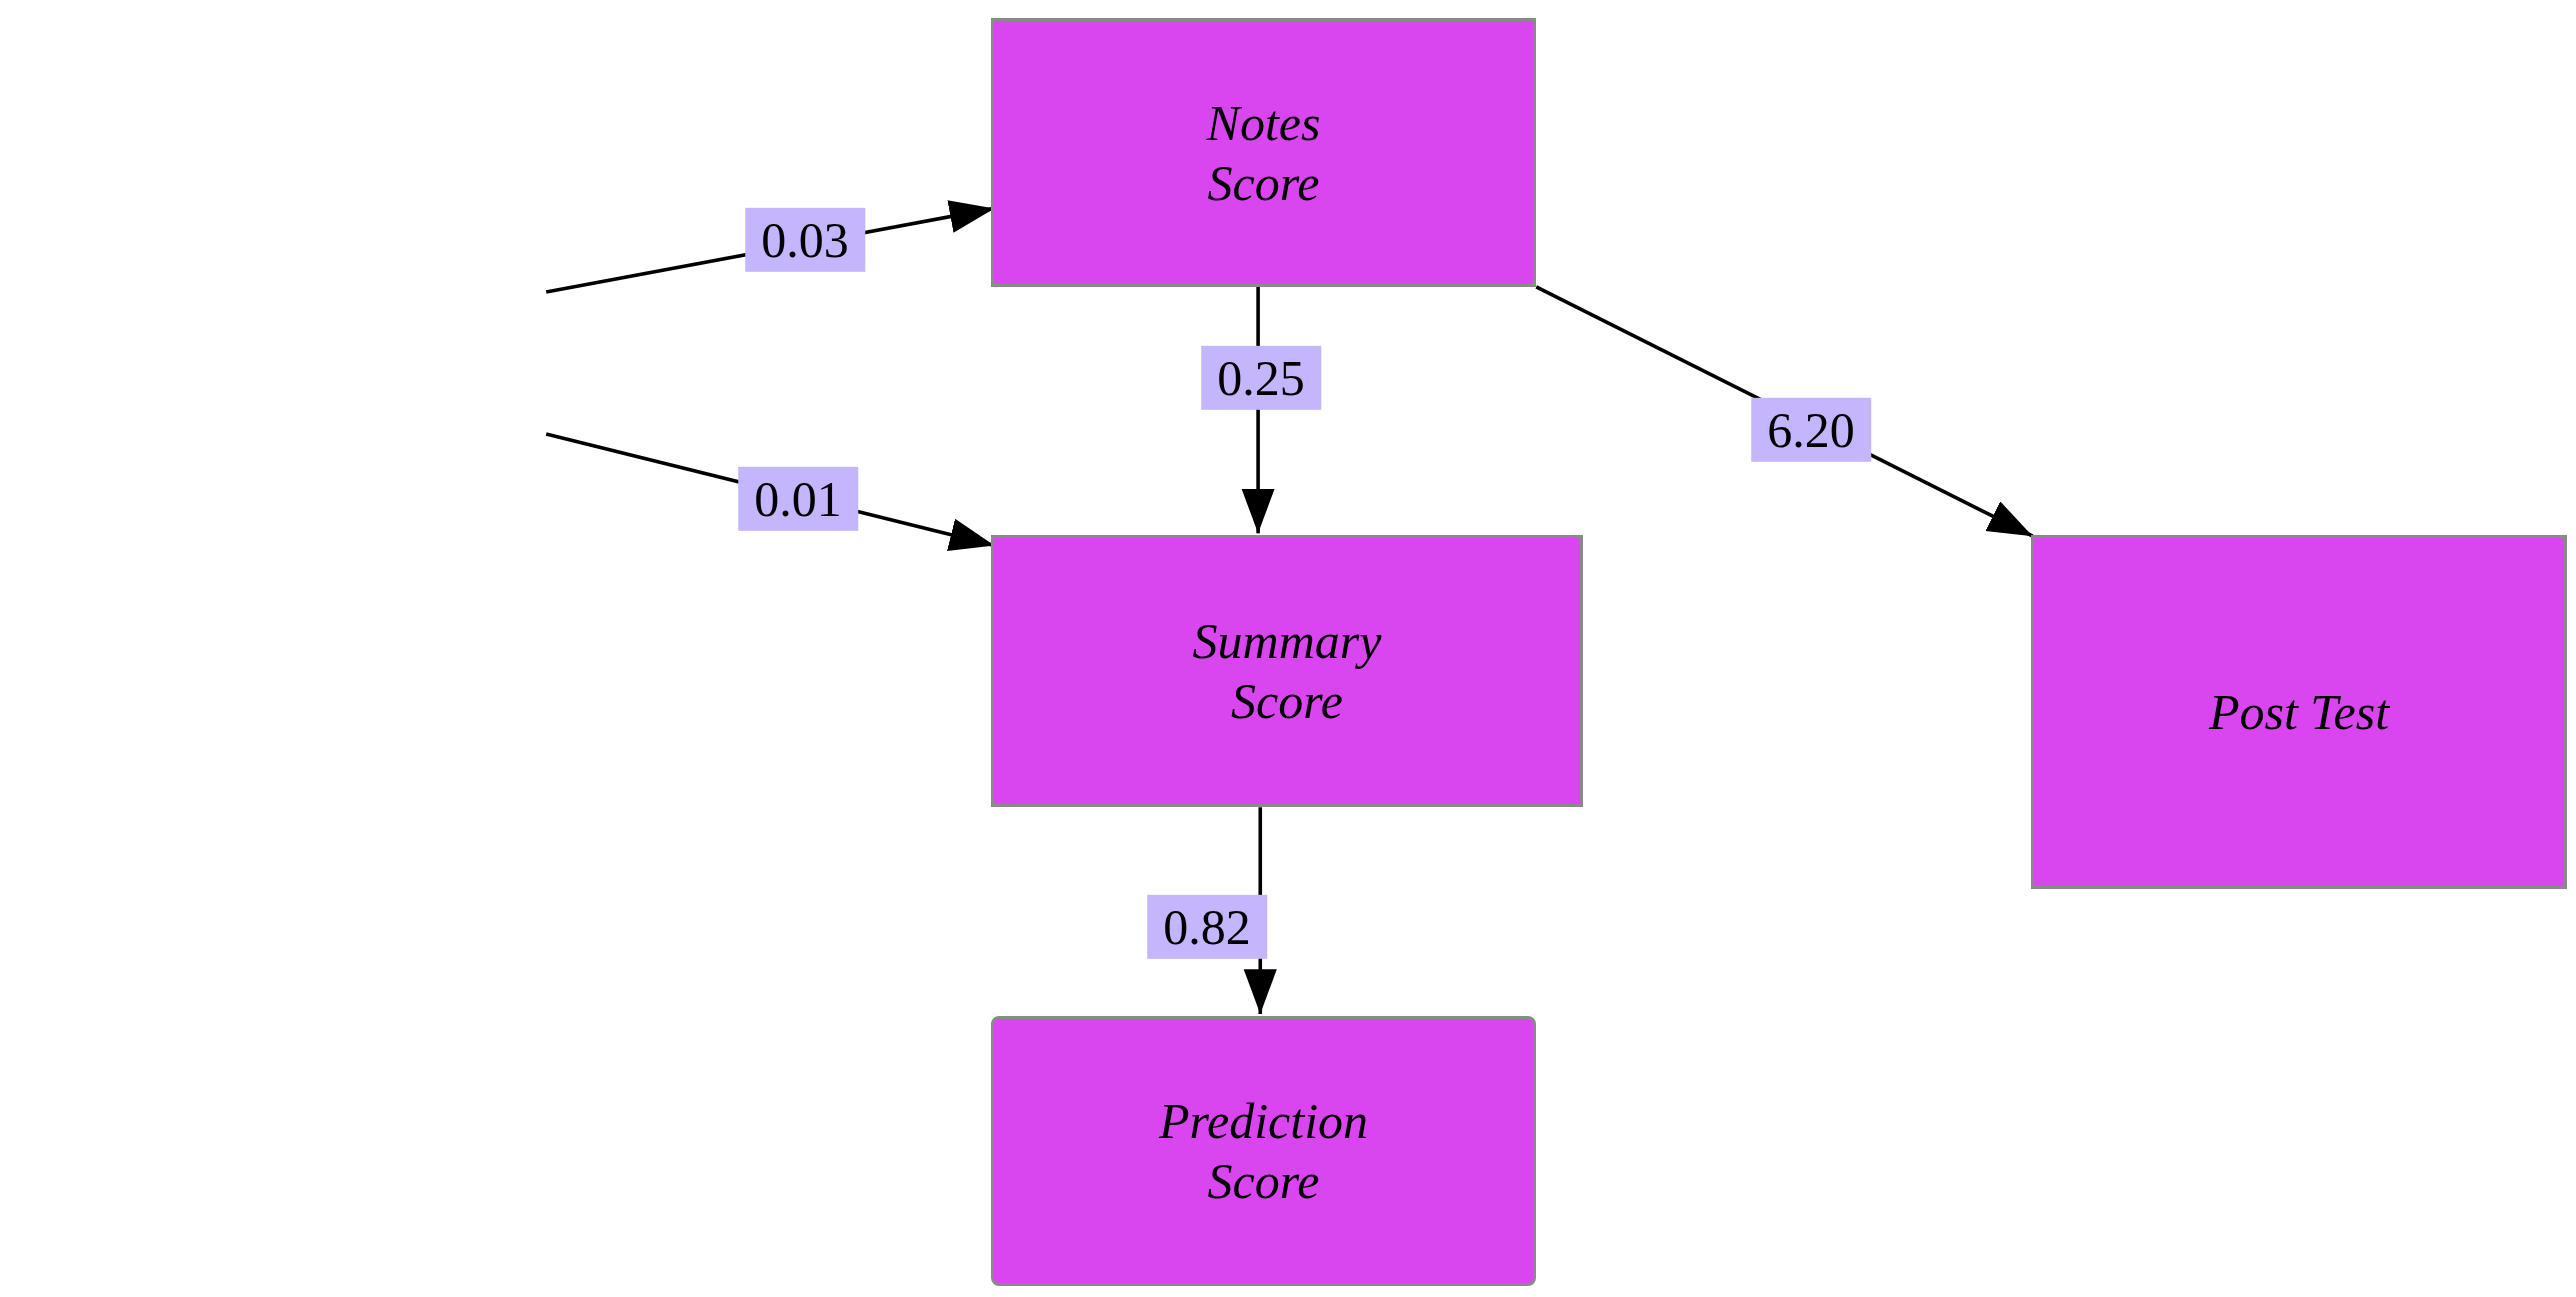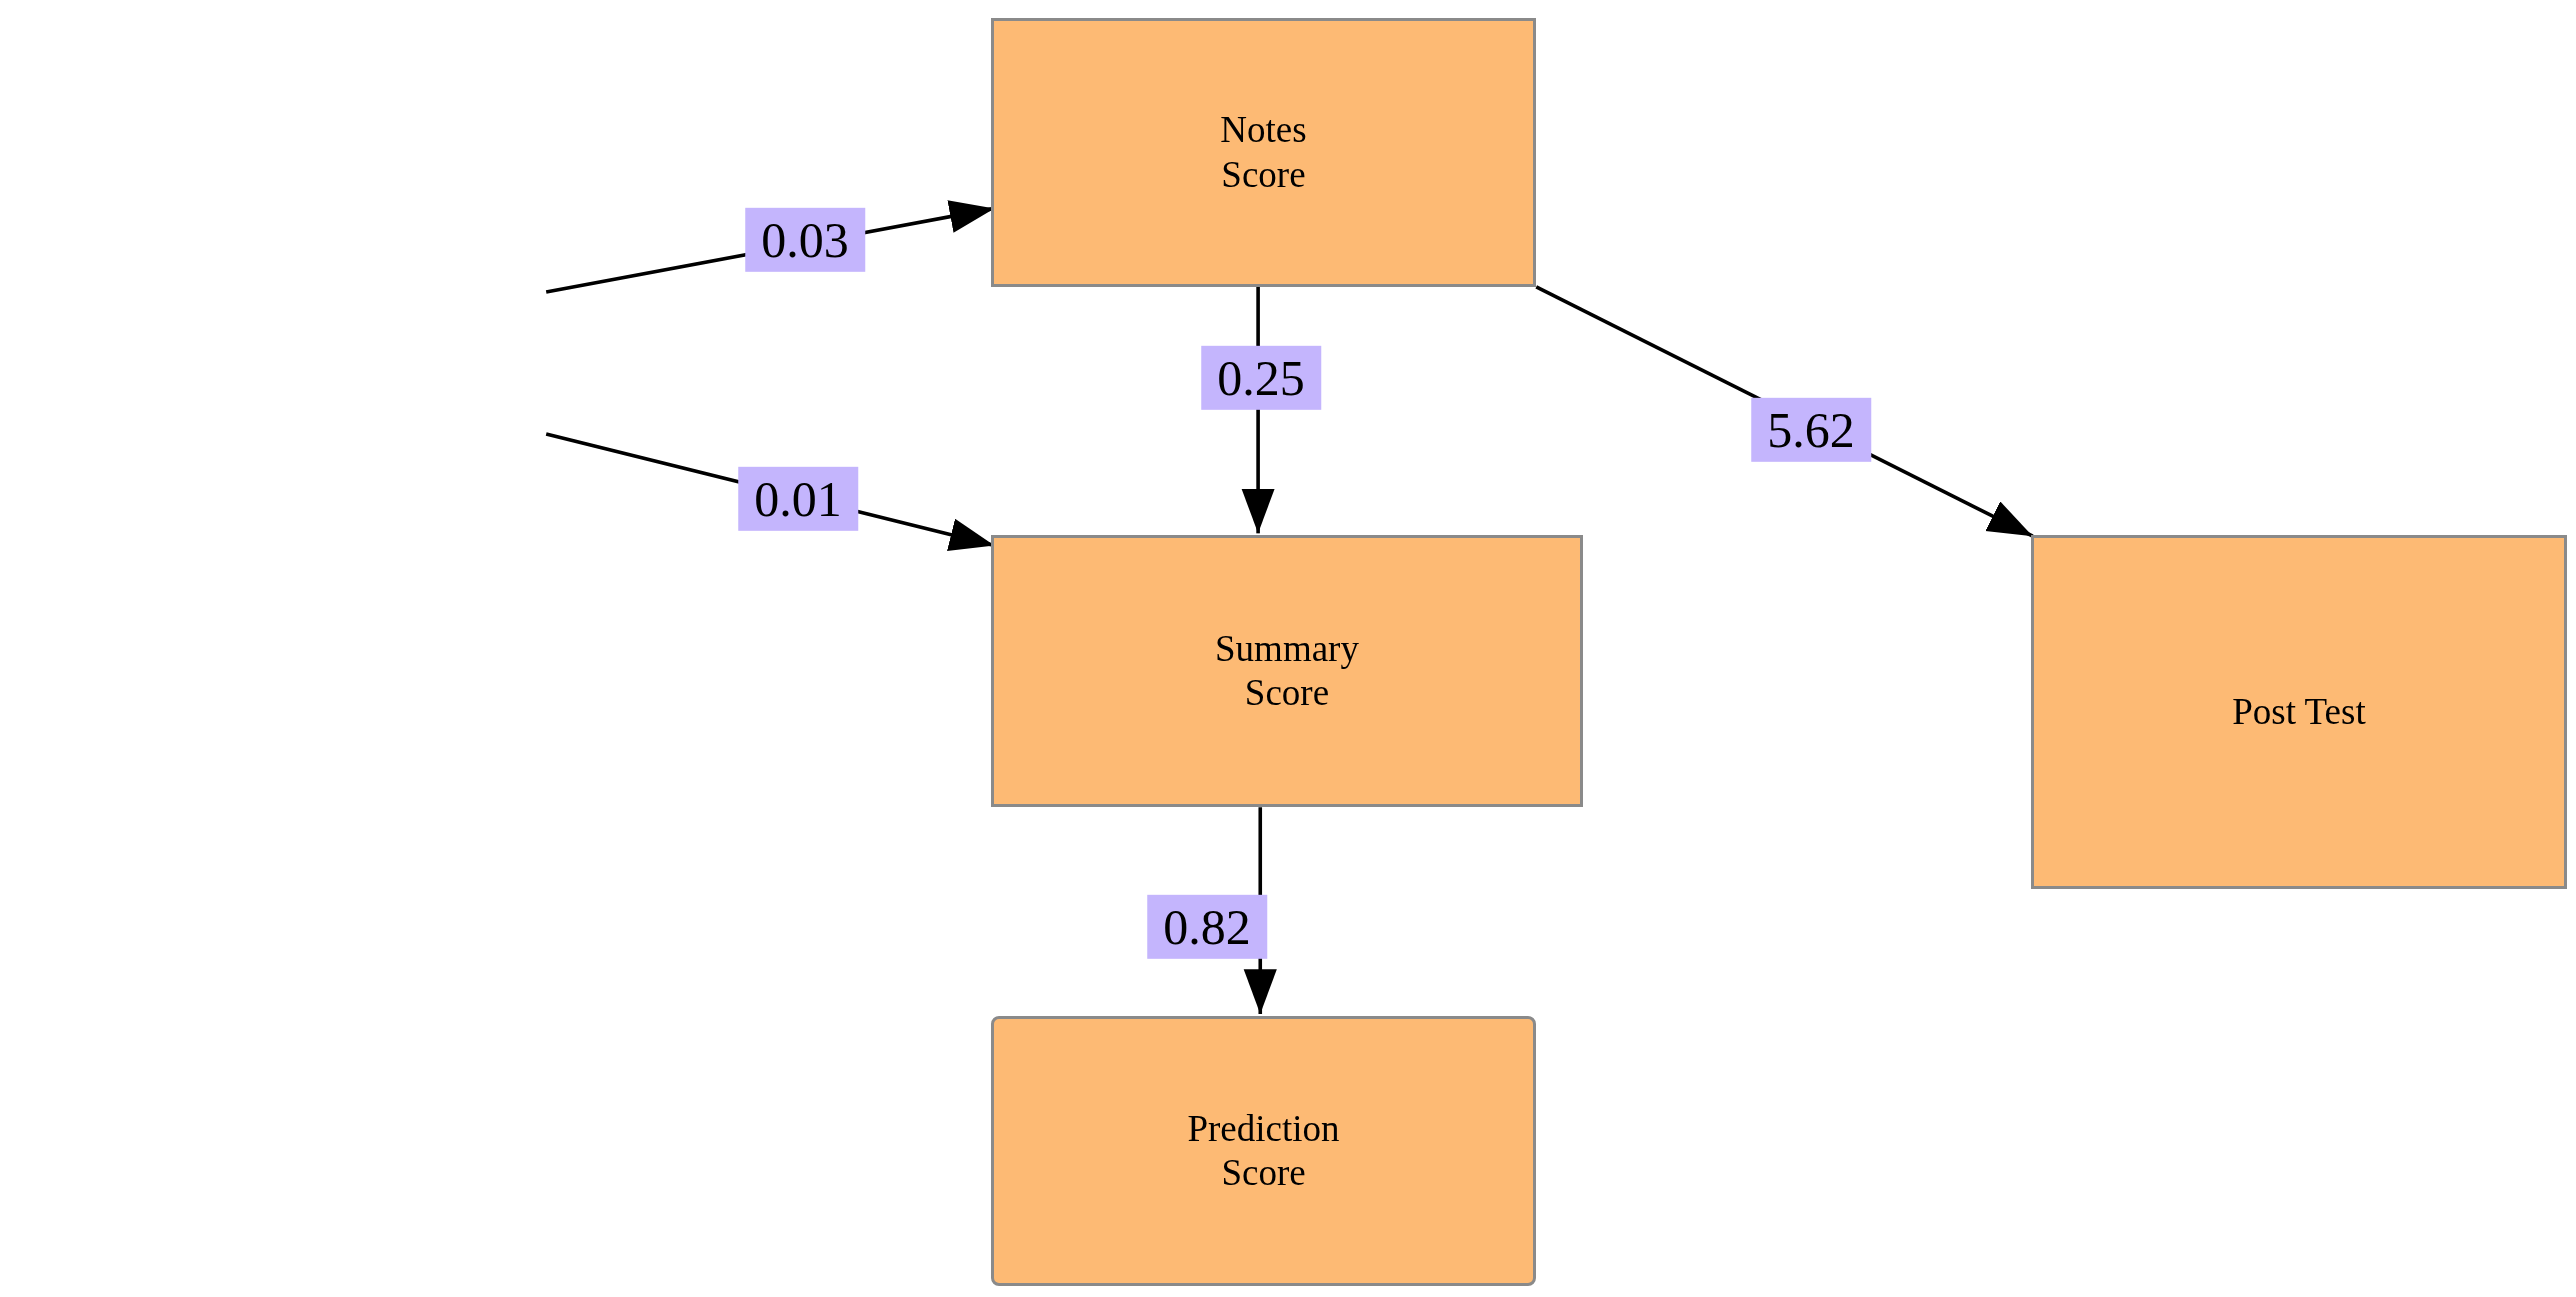--- a/index.html
+++ b/index.html
@@ -20,28 +20,29 @@
     position: absolute;
     left: 0;
     top: 0;
     width: 2576px;
     height: 1298px;
   }
   .node {
     position: absolute;
     box-sizing: border-box;
     border: 3.6px solid #8a8a8a;
-    background: #fdba74;
+    background: #d946ef;
     display: flex;
     align-items: center;
     justify-content: center;
     text-align: center;
-    font-size: 37px;
+    font-size: 50px;
     line-height: 1.2;
     white-space: pre-line;
+    font-style: italic;
   }
   .node-scientist   { left: 10px;   top: 210px;  width: 536px; height: 268px; }
   .node-notes       { left: 991px; top: 18px;   width: 545px; height: 269px; }
   .node-summary     { left: 991px; top: 535px;  width: 592px; height: 272px; }
   .node-prediction  { left: 991px; top: 1016px; width: 545px; height: 270px; border-radius: 8px; }
   .node-posttest    { left: 2031px; top: 535px;  width: 536px; height: 354px; }
   .edge-label {
     position: absolute;
     transform: translate(-50%, -50%);
     background: #c4b5fd;
@@ -93,18 +94,18 @@
   <div class="node node-posttest">
     <span>Post Test</span>
   </div>
 
   <div class="edge-label label-003">0.03</div>
 
   <div class="edge-label label-001">0.01</div>
 
   <div class="edge-label label-021">0.25</div>
 
-  <div class="edge-label label-468">5.62</div>
+  <div class="edge-label label-468">6.20</div>
 
   <div class="edge-label label-082">0.82</div>
 
 </div>
 
 
 </body></html>

